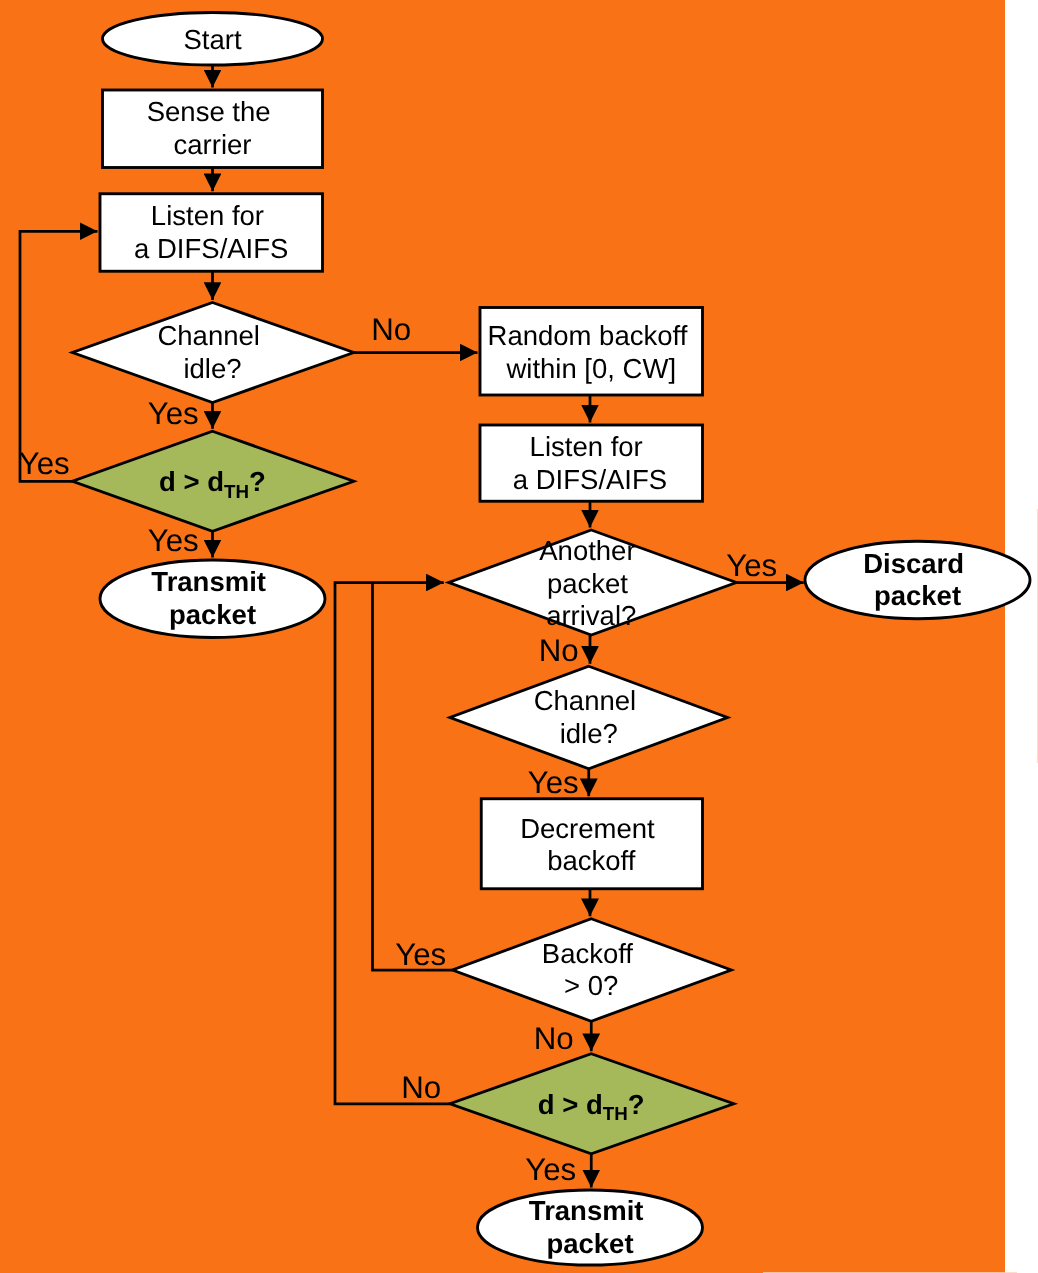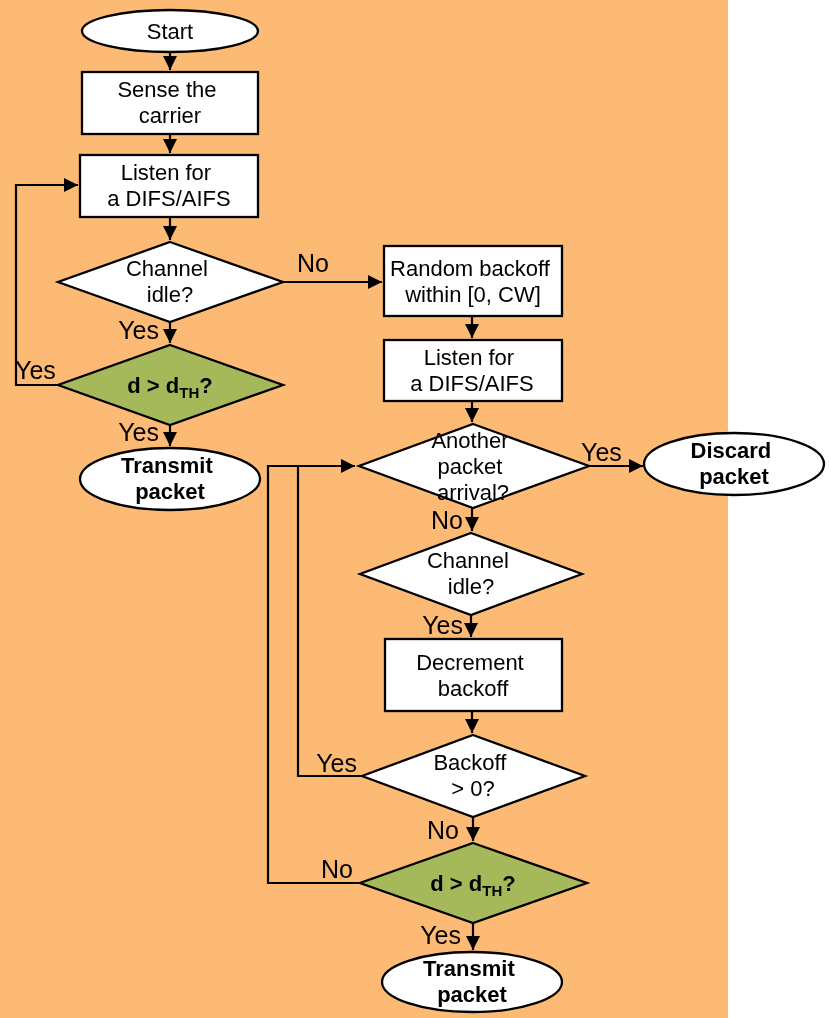--- a/index.html
+++ b/index.html
@@ -1,24 +1,24 @@
 <!DOCTYPE html>
 <html><head>
 <meta charset="utf-8">
 <style>
   html, body {
     margin: 0;
     padding: 0;
     background: #ffffff;
   }
   .stage {
-    width: 728px;
+    width: 804px;
     height: 1018px;
     position: relative;
-    background: #fdba74;
+    background: #f97316;
   }
   svg text {
     font-family: "Liberation Sans", sans-serif;
     fill: #000000;
   }
   .shape {
     fill: #ffffff;
     stroke: #000000;
     stroke-width: 2.3;
   }

